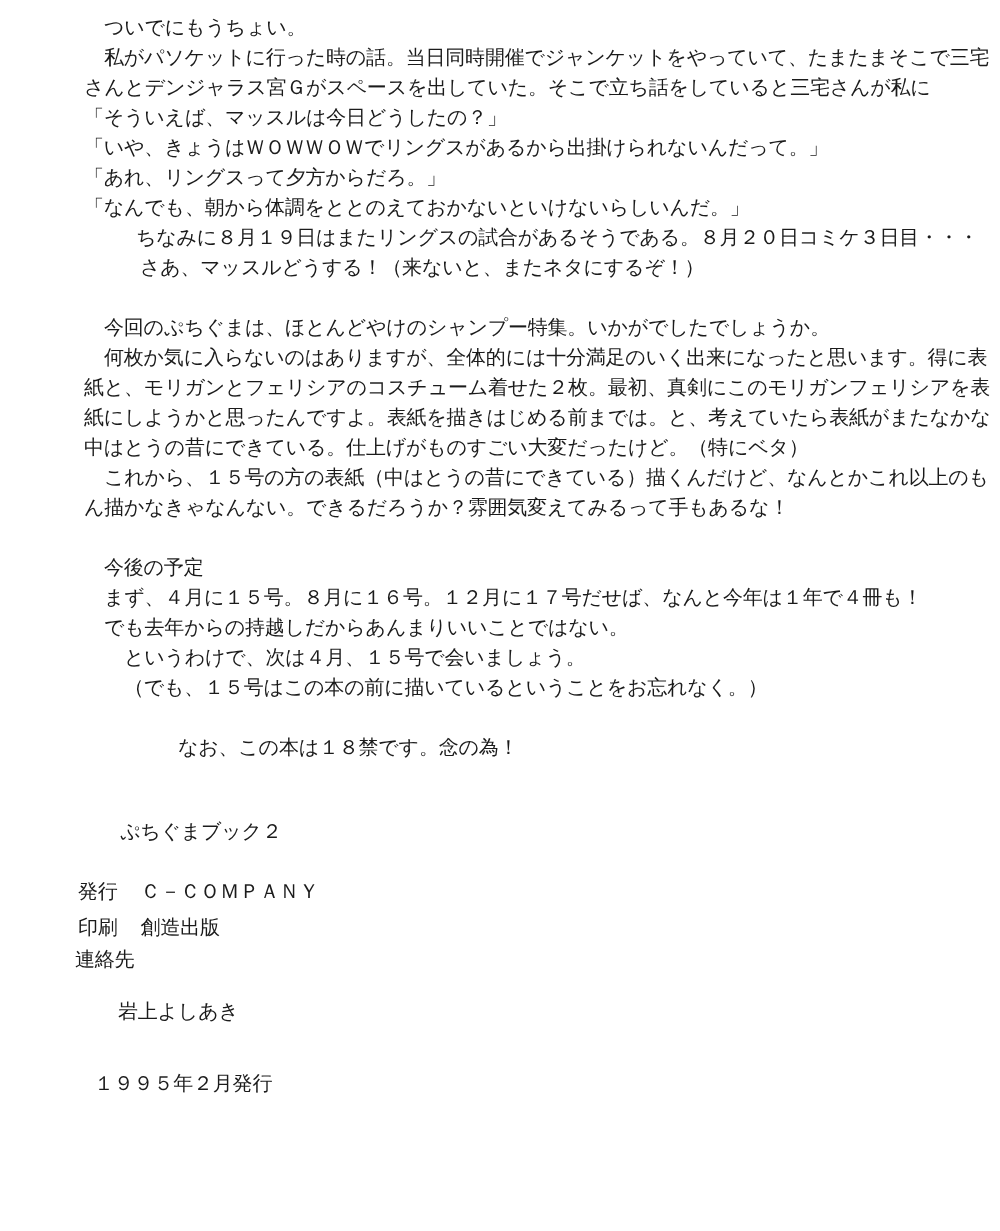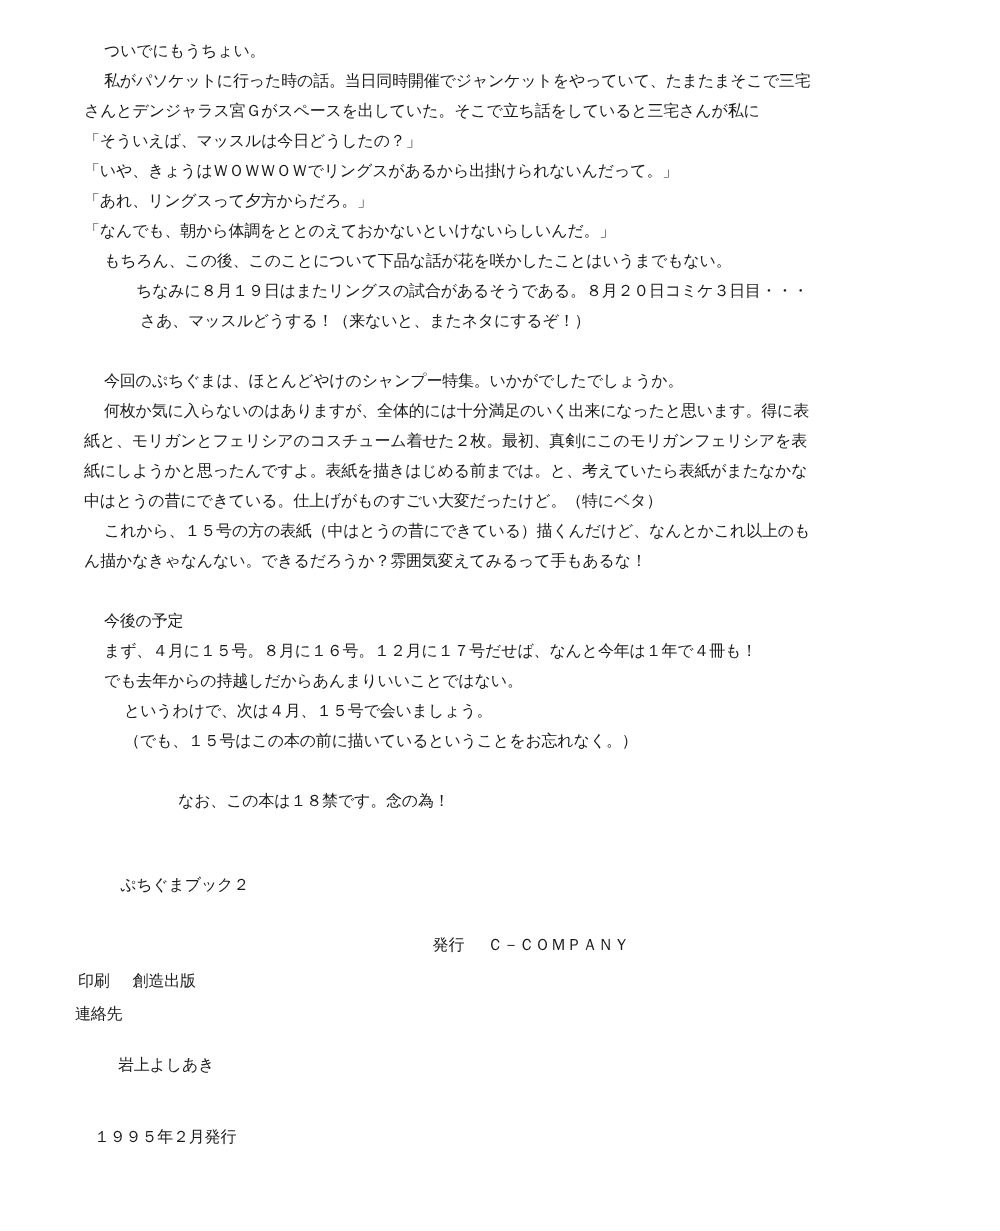--- a/index.html
+++ b/index.html
@@ -6,61 +6,60 @@
   .page {
     position: relative;
     width: 1000px;
     height: 1231px;
     background: #ffffff;
     overflow: hidden;
     font-family: "Liberation Serif", "DejaVu Serif", serif;
     color: #1b1b1b;
   }
   .content {
-    padding: 36px 16px 0 84px;
-    font-size: 16px;
+    padding: 12px 16px 0 84px;
+    font-size: 20px;
     line-height: 30px;
   }
   .ln {
     margin: 0;
     white-space: nowrap;
     letter-spacing: -0.2px;
   }
   
   .in1 { padding-left: 20px; }   
   .in2 { padding-left: 40px; }   
   .in3a { padding-left: 52px; }  
   .in3b { padding-left: 56px; }  
   .in4 { padding-left: 94px; }   
   .gap { margin-top: 30px; }     
 
   
   .colophon-title { margin-top: 54px; padding-left: 36px; }
-  .pub     { margin-top: 30px; margin-left: -6px; text-align: center; }
+  .pub     { margin-top: 30px; margin-left: -6px; }
   .printer { margin-top: 6px;  margin-left: -6px; }
   .contact { margin-top: 4px;  margin-left: -9px; font-family: Liberation Mono, monospace; }
   .address { padding-left: 15px; }
   .author  { margin-top: 20px; padding-left: 34px; }
   .pubdate { margin-top: 42px; padding-left: 10px; }
   .tab { display: inline-block; width: 23px; }
 </style>
 </head>
 <body>
 
 <div class="page">
   <div class="content">
 
     <p class="ln in1">ついでにもうちょい。</p>
     <p class="ln in1">私がパソケットに行った時の話。当日同時開催でジャンケットをやっていて、たまたまそこで三宅</p>
     <p class="ln">さんとデンジャラス宮Ｇがスペースを出していた。そこで立ち話をしていると三宅さんが私に</p>
     <p class="ln">「そういえば、マッスルは今日どうしたの？」</p>
     <p class="ln">「いや、きょうはＷＯＷＷＯＷでリングスがあるから出掛けられないんだって。」</p>
     <p class="ln">「あれ、リングスって夕方からだろ。」</p>
     <p class="ln">「なんでも、朝から体調をととのえておかないといけないらしいんだ。」</p>
-    <p class="ln in1">もちろん、この後、このことについて下品な話が花を咲かしたことはいうまでもない。</p>
     <p class="ln in3a">ちなみに８月１９日はまたリングスの試合があるそうである。８月２０日コミケ３日目・・・</p>
     <p class="ln in3b">さあ、マッスルどうする！（来ないと、またネタにするぞ！）</p>
 
     <p class="ln in1 gap">今回のぷちぐまは、ほとんどやけのシャンプー特集。いかがでしたでしょうか。</p>
     <p class="ln in1">何枚か気に入らないのはありますが、全体的には十分満足のいく出来になったと思います。得に表</p>
     <p class="ln">紙と、モリガンとフェリシアのコスチューム着せた２枚。最初、真剣にこのモリガンフェリシアを表</p>
     <p class="ln">紙にしようかと思ったんですよ。表紙を描きはじめる前までは。と、考えていたら表紙がまたなかな</p>
     <p class="ln">中はとうの昔にできている。仕上げがものすごい大変だったけど。（特にベタ）</p>
     <p class="ln in1">これから、１５号の方の表紙（中はとうの昔にできている）描くんだけど、なんとかこれ以上のも</p>
     <p class="ln">ん描かなきゃなんない。できるだろうか？雰囲気変えてみるって手もあるな！</p>

